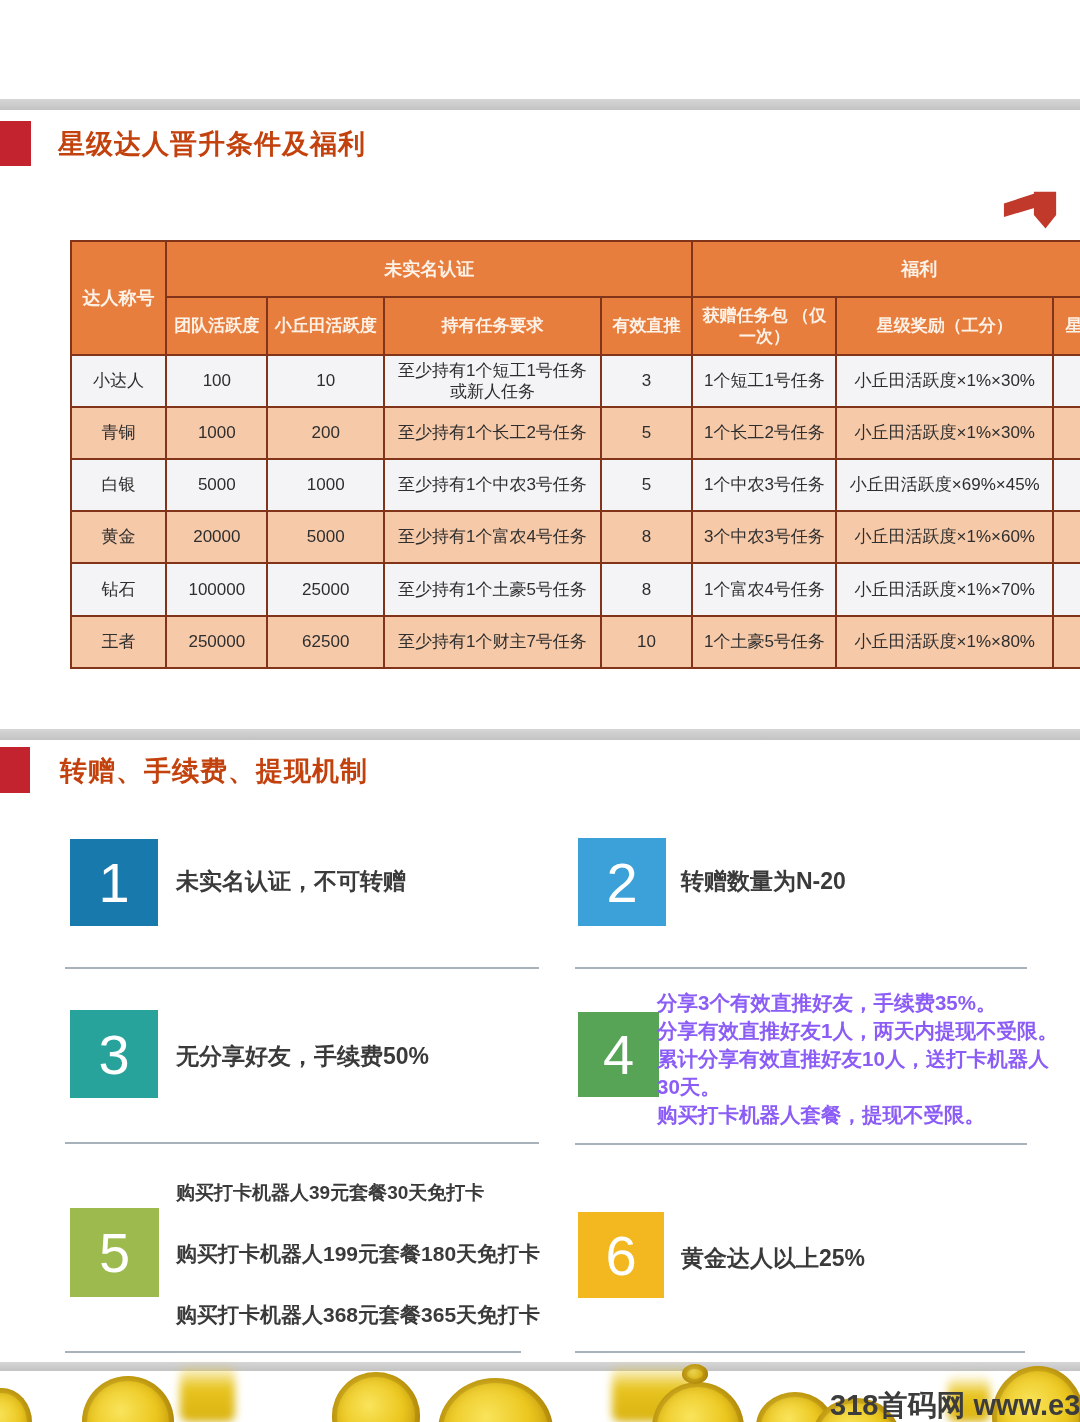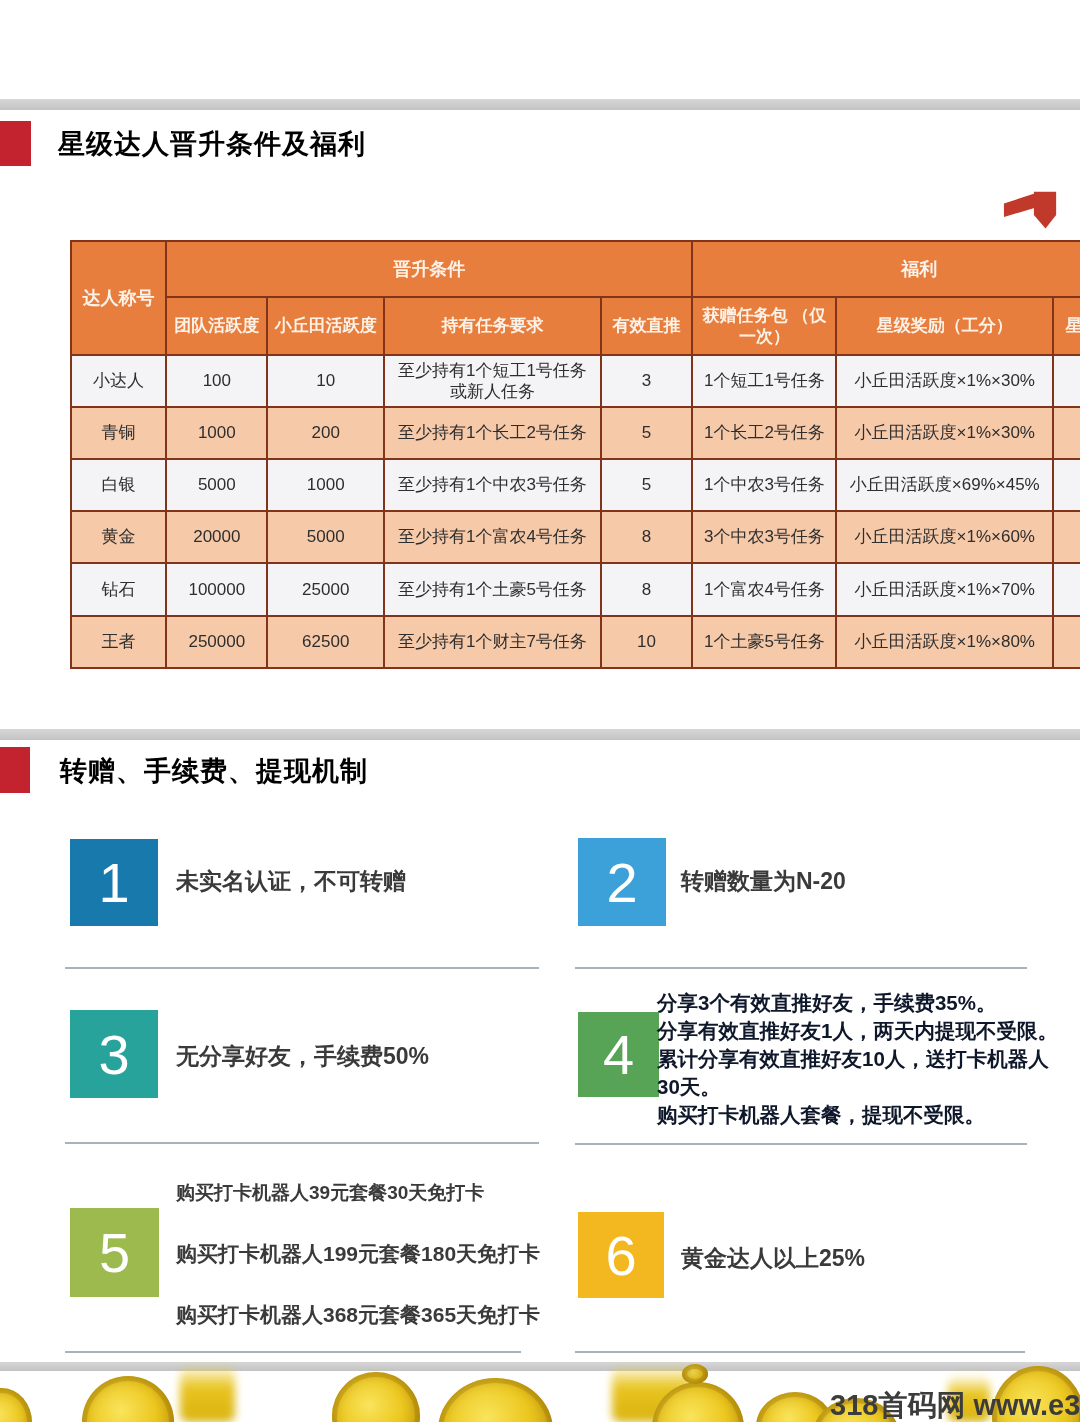--- a/index.html
+++ b/index.html
@@ -1,35 +1,35 @@
 <!DOCTYPE html>
 <html><head>
 <meta charset="utf-8">
 <style>
   html,body{margin:0;padding:0;background:#ffffff;}
   .page{position:relative;width:1080px;height:1422px;background:#ffffff;overflow:hidden;
         font-family:"Liberation Sans", sans-serif;color:#2e2e2e;}
   .graybar{position:absolute;left:0;width:1080px;background:linear-gradient(180deg,#d6d6d6,#c3c3c3);}
   .accent-square{position:absolute;background:#c2232e;}
-  .section-title{position:absolute;font-size:27px;font-weight:bold;color:#000000;letter-spacing:1px;white-space:nowrap;}
+  .section-title{position:absolute;font-size:27px;font-weight:bold;color:#c2410c;letter-spacing:1px;white-space:nowrap;}
   
   table.promo{position:absolute;left:70px;top:240px;border-collapse:collapse;table-layout:fixed;width:1077px;}
   table.promo td,table.promo th{border:2px solid #82341a;text-align:center;vertical-align:middle;
         font-size:17px;line-height:1.25;padding:2px 4px;word-break:break-all;}
   table.promo th{background:#e87e3e;color:#fdf2e8;font-weight:bold;}
   tr.rowA td{background:#f4f3f5;}
   tr.rowB td{background:#f6c9a9;}
   td.level{font-weight:normal;}
   
   .corner-arrow{position:absolute;left:1002px;top:188px;width:58px;height:58px;}
   
   .num-square{position:absolute;display:flex;align-items:center;justify-content:center;
       color:#ffffff;font-size:56px;font-weight:400;}
   .item-text{position:absolute;font-size:23px;font-weight:bold;color:#3a3a3a;white-space:nowrap;}
-  .item-paragraph{position:absolute;font-size:20.5px;font-weight:bold;color:#0f172a;line-height:28px;}
+  .item-paragraph{position:absolute;font-size:20.5px;font-weight:bold;color:#8b5cf6;line-height:28px;}
   .divider{position:absolute;border-top:2px solid #a8b2ba;height:0;}
   
   .coin{position:absolute;border-radius:50%;
       background:radial-gradient(circle at 42% 38%, #f9e45c 0%, #ecc71f 45%, #caa00e 78%, #a8830a 100%);
       box-shadow:inset 0 0 0 5px rgba(150,110,8,.3), inset 0 0 14px rgba(120,85,5,.45);}
   .streak{position:absolute;background:linear-gradient(180deg, rgba(240,205,30,.1), #e8c41f 40%, #d9b312);
       filter:blur(4px);border-radius:8px;}
   .watermark{position:absolute;left:830px;top:1386px;font-size:29px;font-weight:bold;color:#3c3c3c;white-space:nowrap;}
 </style>
 </head>
@@ -53,21 +53,21 @@
         <col style="width:98px">
         <col style="width:182px">
       <col style="width:77px">
         <col style="width:121px">
         <col style="width:182px">
         <col style="width:78px">
     </colgroup>
     <tbody>
         <tr style="height:56px">
       <th rowspan="2" style="font-size:18px">达人称号</th>
-      <th colspan="4" style="font-size:18px">晋升条件</th>
+      <th colspan="4" style="font-size:18px">未实名认证</th>
       <th colspan="3" style="font-size:18px">福利</th>
     </tr>
     <tr style="height:58px">
       <th>团队活跃度</th>
       <th>小丘田活跃度</th>
       <th>持有任务要求</th>
       <th>有效直推</th>
       <th>获赠任务包 （仅一次）</th>
       <th>星级奖励（工分）</th>
       <th>星级分红</th>

